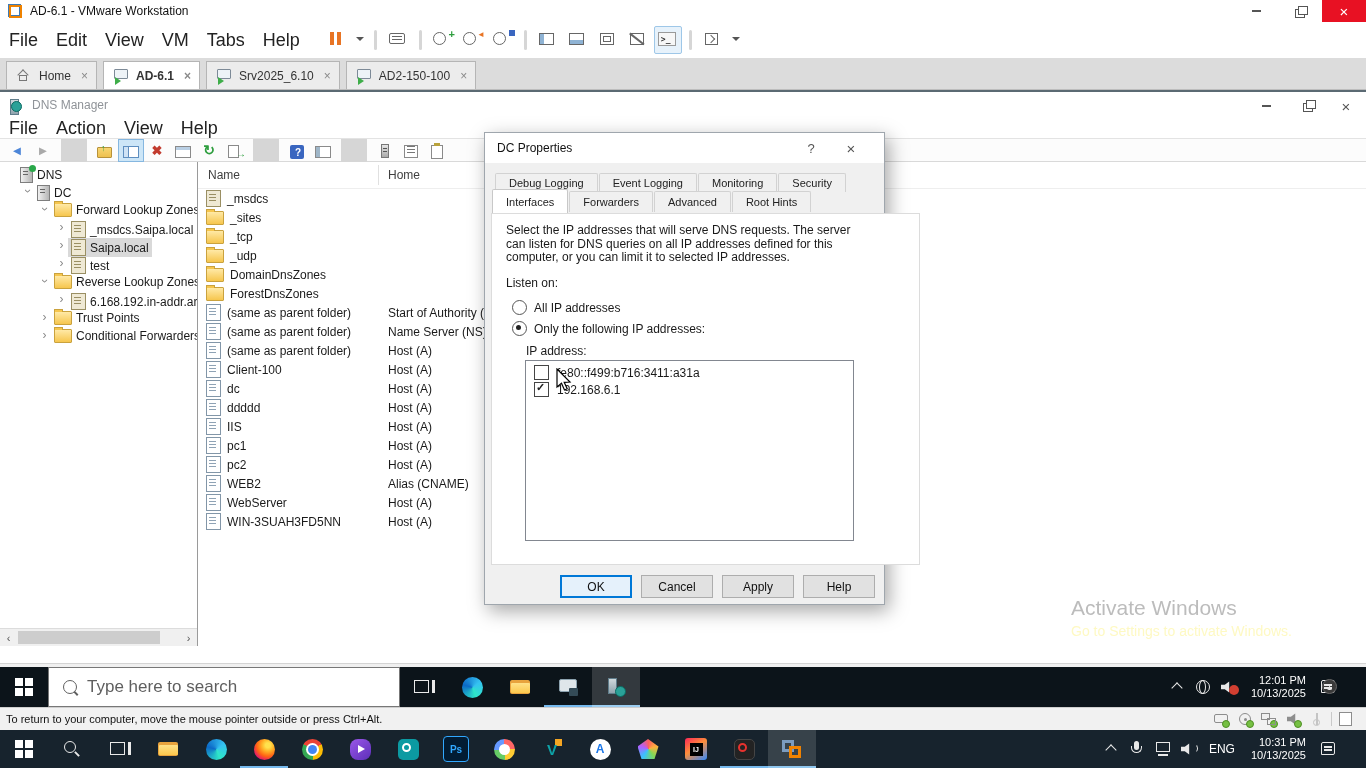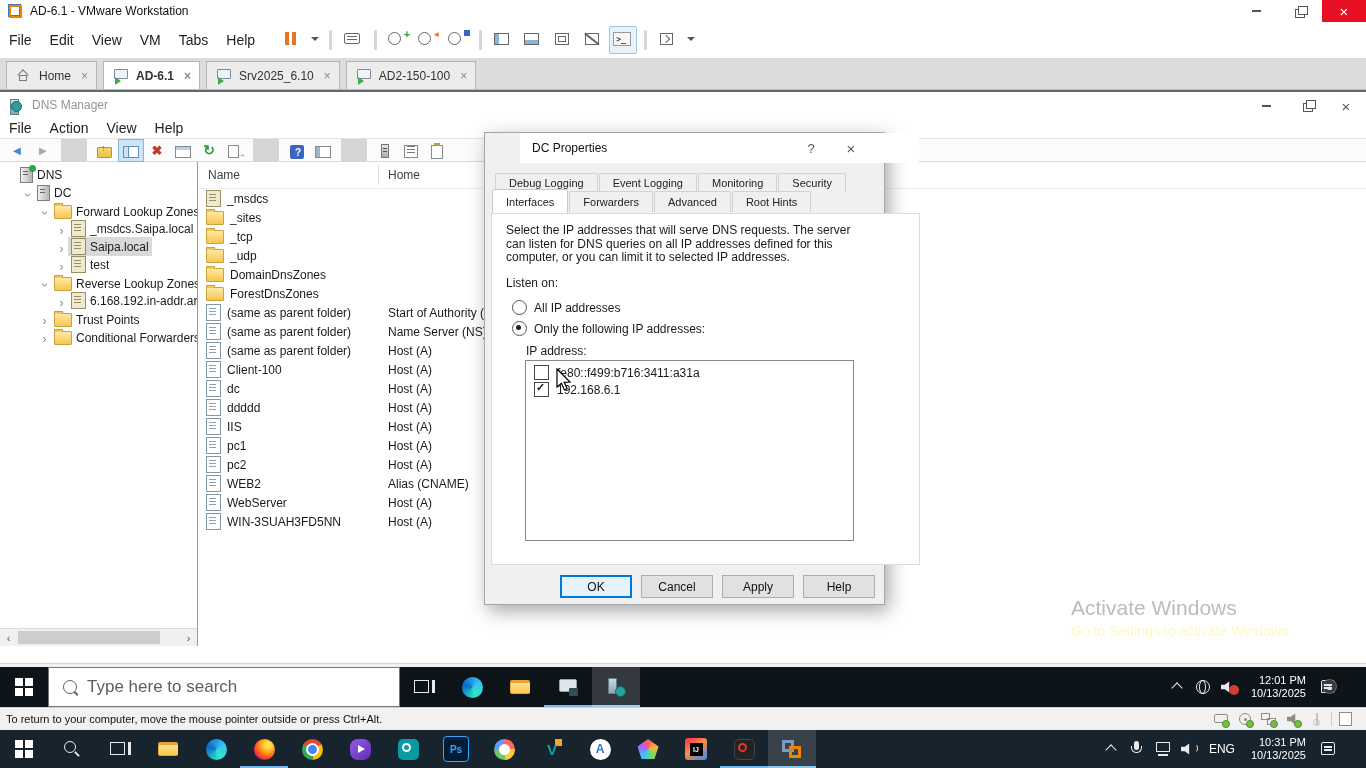--- a/index.html
+++ b/index.html
@@ -19,21 +19,21 @@
   .wbtns{margin-left:auto;display:flex;height:22px;}
   .wbtn{width:44px;height:22px;display:flex;align-items:center;justify-content:center;color:#444;font-size:13px;position:relative;}
   .wbtn.min::before{content:"";width:9px;height:1.5px;background:#555;}
   .wbtn.rst::before{content:"";width:8px;height:7px;border:1.2px solid #555;position:absolute;left:20px;top:6px;background:#fff;z-index:2;}
   .wbtn.rst::after{content:"";width:8px;height:7px;border:1.2px solid #555;position:absolute;left:17px;top:9px;}
   .wbtn.cls{background:#e81123;color:#fff;}
   .wbtn.cls::before{content:"×";font-size:15px;line-height:1;}
   
   .vmw-bar{left:0;top:22px;width:1366px;height:36px;background:#fff;border-bottom:1px solid #d4d4d4;display:flex;align-items:center;}
   .menu-row{display:flex;align-items:center;}
-  .mi{padding:0 9px;font-size:14px;color:#222;}
+  .mi{padding:0 9px;font-size:18px;color:#222;}
   .tb-row{display:flex;align-items:center;margin-left:14px;gap:2px;}
   .tbtn{width:26px;height:26px;display:flex;align-items:center;justify-content:center;border:1px solid transparent;border-radius:2px;}
   .tbtn.active{border-color:#9ec7e8;background:#e7f2fb;}
   [data-icon="sep"]{width:1px;height:18px;background:#d6d6d6;margin:0 5px;}
   [data-icon="pause"]::before{width:4px;height:13px;background:#e87424;left:6px;top:5px;}
   [data-icon="pause"]::after{width:4px;height:13px;background:#e87424;left:13px;top:5px;}
   [data-icon="caret"]{width:12px;}
   [data-icon="caret"]::before{border:4px solid transparent;border-top-color:#555;top:10px;left:2px;}
   [data-icon="cad"]::before{width:16px;height:11px;border:1px solid #666;border-radius:2px;top:6px;left:4px;}
   [data-icon="cad"]::after{width:10px;height:1px;background:#666;top:12px;left:7px;box-shadow:0 -3px 0 #666;}
@@ -93,21 +93,21 @@
   [data-icon="win-view"]::before{width:16px;height:12px;border:1px solid #8a8a8a;background:#fff;left:4px;top:6px;}
   [data-icon="win-view"]::after{width:4px;height:10px;background:#9fb6c8;left:5px;top:7px;}
   [data-icon="srv-sm"]::before{width:8px;height:14px;background:linear-gradient(#e6e6e6,#a9a9a9);border:1px solid #777;left:8px;top:4px;}
   [data-icon="srv-sm"]::after{width:4px;height:1px;background:#555;left:10px;top:8px;box-shadow:0 3px 0 #555;}
   [data-icon="list-sm"]::before{width:14px;height:13px;border:1px solid #8a8a8a;background:#fff;left:5px;top:5px;}
   [data-icon="list-sm"]::after{width:8px;height:1px;background:#777;left:8px;top:9px;box-shadow:0 3px 0 #777,0 -3px 0 #777;}
   [data-icon="clip-sm"]::before{width:12px;height:14px;border:1px solid #8a8a8a;background:#fff;left:6px;top:5px;}
   [data-icon="clip-sm"]::after{width:6px;height:3px;background:#b9a23c;left:9px;top:3px;}
   
   .tree-pane{position:absolute;left:0;top:70px;width:197px;bottom:18px;border-right:1px solid #9a9a9a;overflow:hidden;background:#fff;}
-  .trow{display:flex;align-items:flex-end;height:18px;white-space:nowrap;}
+  .trow{display:flex;align-items:flex-start;height:18px;white-space:nowrap;}
   .tree-rows{padding-top:4px;}
   .exp{width:13px;text-align:center;color:#8a8a8a;font-size:12px;flex:none;}
   .exp[data-exp="closed"]::before{content:"›";}
   .exp[data-exp="open"]::before{content:"›";display:inline-block;transform:rotate(90deg);}
   .selzone{display:inline-flex;align-items:center;gap:4px;padding:1px 3px;}
   .trow.selected .selzone{background:#d9d9d9;}
   .list-pane{position:absolute;left:198px;top:70px;right:0;bottom:18px;overflow:hidden;background:#fff;}
   .lheader{position:relative;height:26px;border-bottom:1px solid #eee;}
   .lheader .h{position:absolute;top:6px;color:#3f3f3f;}
   .hname{left:10px;} .htype{left:190px;}
@@ -130,21 +130,21 @@
   .sthumb{width:142px;height:13px;background:#cdcdcd;margin-left:1px;}
   
   .dns-status{position:absolute;left:0;bottom:-18px;width:100%;height:18px;background:#f0f0f0;border-top:1px solid #d4d4d4;}
   .dns-status .tick{position:absolute;top:3px;width:1px;height:12px;background:#dadada;}
   
   .watermark{position:absolute;left:1071px;top:506px;color:#bdbdbd;pointer-events:none;z-index:40;}
   .watermark .l1{font-size:21px;color:#bcbcbc;}
   .watermark .l2{font-size:14px;color:#fef9c3;margin-top:3px;}
   
   .dlg{position:absolute;left:484px;top:42px;width:399px;height:471px;background:#f0f0f0;border:1px solid #9fa6ad;box-shadow:4px 6px 18px rgba(0,0,0,.35);z-index:50;}
-  .dlg-title{position:absolute;left:0;top:0;width:100%;height:30px;background:#fff;display:flex;align-items:center;margin-left:35px;}
+  .dlg-title{position:absolute;left:0;top:0;width:100%;height:30px;background:#fff;display:flex;align-items:center;}
   .dlg-title .ttl{margin-left:12px;color:#111;}
   .dlg-hb{position:absolute;width:28px;height:22px;top:4px;display:flex;align-items:center;justify-content:center;color:#555;font-size:13px;}
   .dlg-help{left:312px;} .dlg-close{left:352px;font-size:15px;}
   .tabrow{position:absolute;display:flex;}
   .tabrow.back{left:10px;top:40px;}
   .tabrow.front{left:7px;top:58px;z-index:2;}
   .ptab{font:11px "Liberation Sans",sans-serif;color:#222;background:#f0f0f0;border:1px solid #d2d2d2;border-bottom:none;border-radius:2px 2px 0 0;height:19px;padding:0 13px;margin-right:1px;}
   .tabrow.front .ptab{height:21px;}
   .tabrow.front .ptab.active{background:#fff;height:24px;margin-top:-2px;font-weight:400;position:relative;z-index:3;border-color:#c8c8c8;}
   .dlg-page{position:absolute;left:6px;top:80px;width:429px;height:352px;background:#fff;border:1px solid #dcdcdc;box-sizing:border-box;}

